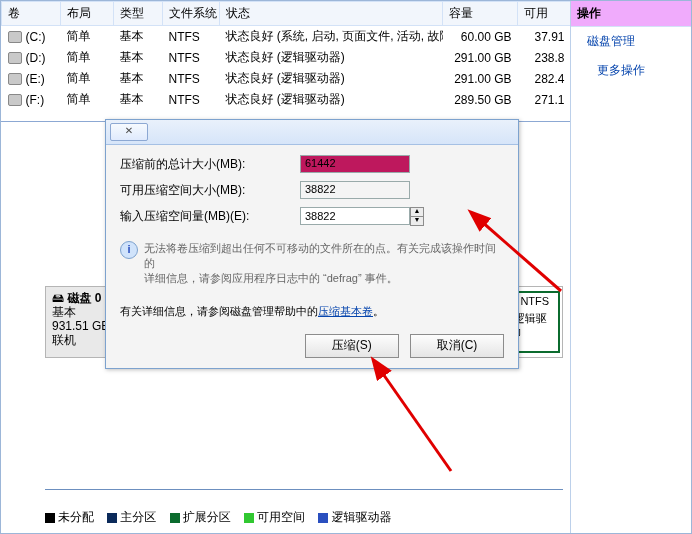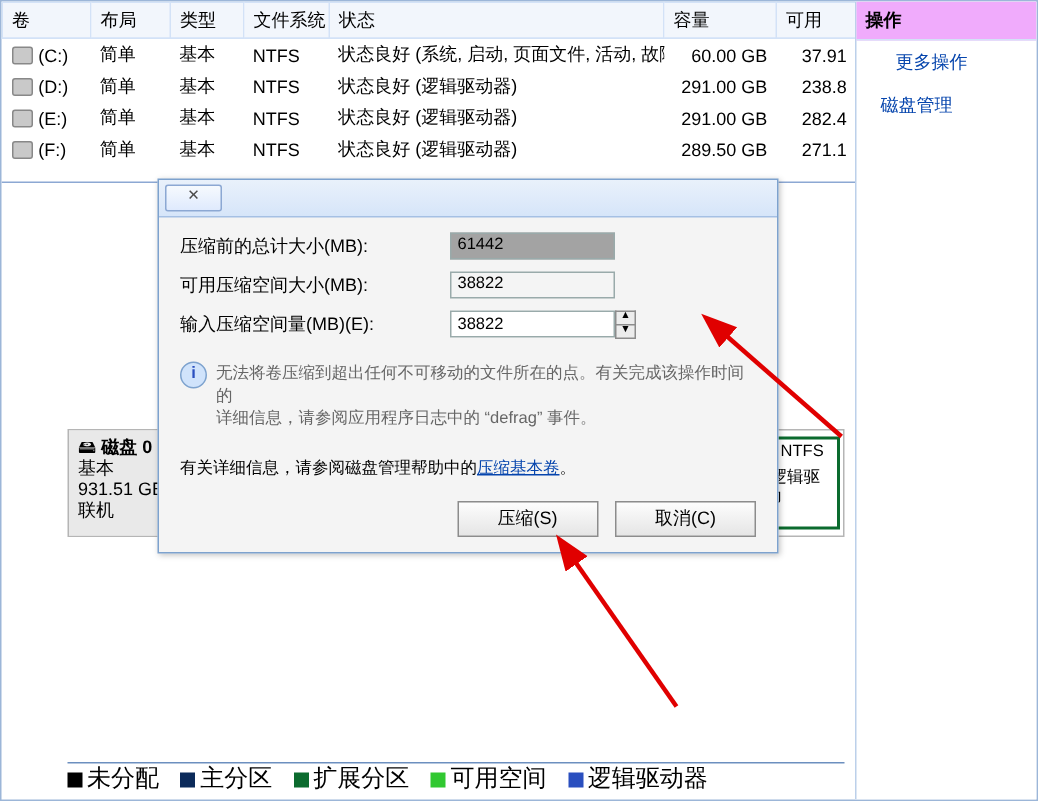--- a/index.html
+++ b/index.html
@@ -23,21 +23,21 @@
   .col-free{width:40px;text-align:right;}
   td.r{text-align:right;}
   .vol-icon{display:inline-block;width:12px;height:10px;background:#c9c9c9;border:1px solid #888;margin-right:4px;vertical-align:middle;border-radius:2px;}
   
   .diskmap{position:absolute;left:44px;right:8px;top:285px;height:70px;border:1px solid #b5b5b5;background:#fff;}
   .diskmap-left{position:absolute;left:0;top:0;bottom:0;width:80px;background:#e9e9e9;border-right:1px solid #b5b5b5;padding:4px 6px;line-height:14px;}
   .diskmap-right{position:absolute;left:80px;right:0;top:0;bottom:0;}
   .part{position:absolute;top:4px;bottom:4px;border:2px solid #063;background:#fff;}
   .part span{display:block;font-size:11px;padding:2px 4px;line-height:13px;}
   
-  .legend{position:absolute;left:44px;right:8px;bottom:4px;height:20px;border-top:1px solid #6c8fbf;padding-top:0;font-size:16px;}
+  .legend{position:absolute;left:44px;right:8px;bottom:4px;height:20px;border-top:1px solid #6c8fbf;padding-top:19px;font-size:12px;}
   .swatch{display:inline-block;width:10px;height:10px;margin-right:3px;vertical-align:middle;}
   .sw-black{background:#000;}
   .sw-navy{background:#0b2a5a;}
   .sw-green{background:#0b6b2e;}
   .sw-lime{background:#31c831;}
   .sw-blue{background:#2a4fbf;}
   .legend span.item{margin-right:10px;}
   
   .dialog{position:absolute;left:104px;top:118px;width:412px;height:248px;border:1px solid #7da2ce;background:#f4f4f4;box-shadow:1px 1px 4px rgba(0,0,0,0.25);}
   .titlebar{height:24px;background:linear-gradient(#e9f1fb,#d6e5f9);border-bottom:1px solid #a5c0e4;display:flex;align-items:center;padding:0 4px;}
@@ -144,21 +144,21 @@
     </div>
 
     <div class="dialog">
       <div class="titlebar">
         <span class="closebtn">✕</span>
       </div>
       <div class="dlg-body">
 
         <div class="row">
           <span class="lbl">压缩前的总计大小(MB):</span>
-          <span class="field" style="background:#a3a3a3;">61442</span>
+          <span class="field" style="background:#be185d;">61442</span>
         </div>
         <div class="row">
           <span class="lbl">可用压缩空间大小(MB):</span>
           <span class="field" style="background:#f4f4f4;">38822</span>
         </div>
         <div class="row">
           <span class="lbl">输入压缩空间量(MB)(E):</span>
           <input class="field" value="38822" style="">
           <span class="spinner">
             <div>▲</div>
@@ -201,17 +201,17 @@
             <path d="M0,0 L0,6 L8,3 z" fill="#e00000"></path>
           </marker>
         </defs>
       <line x1="120" y1="120" x2="50" y2="20" stroke="#e00000" stroke-width="3" marker-end="url(#ah2)"></line>
     </svg>
 
   </div>
 
   <div class="right-pane">
     <div class="section-header">操作</div>
+    <div class="item">磁盘管理</div>
     <div class="item item2">更多操作</div>
-    <div class="item">磁盘管理</div>
   </div>
 
 </div>
 
 </body></html>

